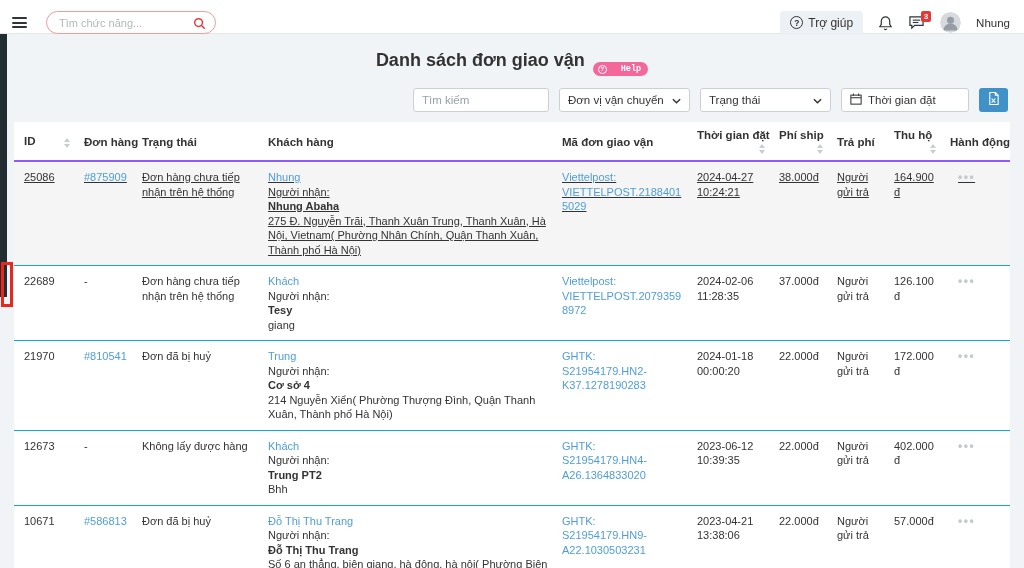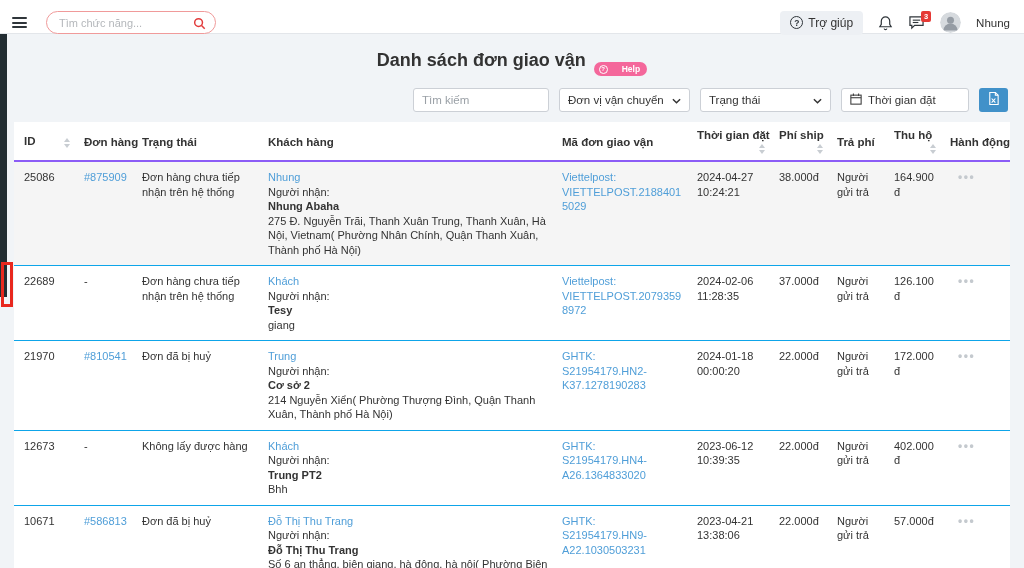--- a/index.html
+++ b/index.html
@@ -41,21 +41,21 @@
     padding:1.5px 3px; border-radius:2px;
   }
   .avatar { width:21px; height:21px; border-radius:50%; overflow:hidden; display:inline-flex; cursor:pointer; }
   .uname { font-size:11.5px; color:#333; cursor:pointer; }
   
   .page-head { padding:10px 14px 4px; display:flex; align-items:center; gap:8px;justify-content:center; }
   .page-head h1 { font-size:18px; font-weight:600; color:#333; }
   .help-badge {
     background:#f4679b; color:#fff; font-size:8.5px; font-weight:bold;
     padding:2px 7px 2px 5px; border-radius:9px; display:inline-flex;
-    align-items:center; gap:14px; cursor:pointer; margin-top:18px;
+    align-items:center; gap:14px; cursor:pointer; margin-top:18px;font-family:Liberation Mono, monospace;
   }
   .qc2 {
     width:9px; height:9px; border:1px solid #fff; border-radius:50%;
     display:inline-flex; align-items:center; justify-content:center;
     font-size:6px; font-style:normal; font-weight:bold;
   }
   
   .filters { display:flex; justify-content:flex-end; align-items:center; gap:10px; padding:8px 16px 10px;margin-left:28px; }
   .f-input {
     width:136px; height:24px; border:1px solid #ccd0d6; border-radius:3px;
@@ -76,21 +76,21 @@
     display:flex; align-items:center; justify-content:center; cursor:pointer;
   }
   
   .card { margin:0 14px; background:#fff; }
   table { width:100%; border-collapse:collapse; table-layout:fixed; font-size:11px; color:#333; }
   th {
     text-align:left; font-size:11.5px; font-weight:bold; color:#333;
     padding:7px 4px 6px 10px; border-bottom:2px solid #8b5cf6; white-space:nowrap;
   }
   td { padding:8px 4px 8px 10px; border-top:1px solid #0ea5e9; vertical-align:top; line-height:1.32; word-wrap:break-word; }
-  tbody tr:first-child td { border-top:none; }
+  tbody tr:first-child td { border-top:none;text-decoration:underline; }
   .shaded td { background:#f5f5f5; }
   .link { color:#4f9ed8; text-decoration:none; cursor:pointer;text-align:center; }
   .b { font-weight:bold; }
   .sort { float:right; margin-top:3px; margin-left:4px; cursor:pointer; }
   .sort i { display:block; width:0; height:0; border-left:3.5px solid transparent; border-right:3.5px solid transparent; }
   .sort .su { border-bottom:4px solid #c8cdd2; margin-bottom:2px; }
   .sort .sd { border-top:4px solid #c8cdd2; }
   .dots { color:#c4c9ce; font-size:12px; letter-spacing:1.5px; font-weight:bold; cursor:pointer; padding-left:8px; }
   
   .sidebar-sliver { position:absolute; left:0; top:34px; width:7px; height:263px; background:#222d32; z-index:3; }
@@ -262,21 +262,21 @@
         <td><span class="dots">•••</span></td>
       </tr>
 
       <tr>
         <td>21970</td>
         <td><a class="link">#810541</a></td>
         <td>Đơn đã bị huỷ</td>
         <td>
           <a class="link">Trung</a>
           <div>Người nhận:</div>
-          <div class="b">Cơ sở 2</div>
+          <div class="b">Cơ sở 4</div>
           <div>214 Nguyễn Xiển( Phường Thượng Đình, Quận Thanh Xuân, Thành phố Hà Nội)</div>
         </td>
         <td><a class="link">GHTK: S21954179.HN2-K37.1278190283</a></td>
         <td>2024-01-18 00:00:20</td>
         <td>22.000đ</td>
         <td>Người gửi trả</td>
         <td>172.000đ</td>
         <td><span class="dots">•••</span></td>
       </tr>
 

